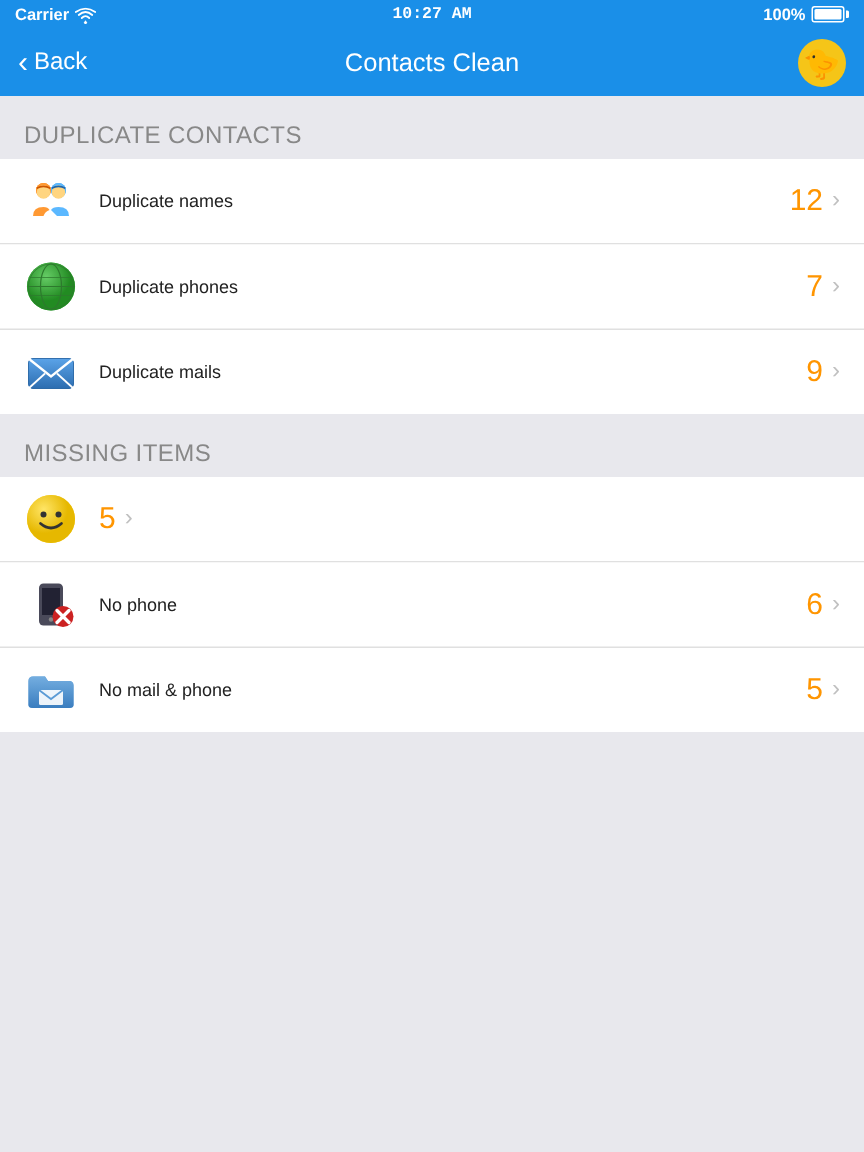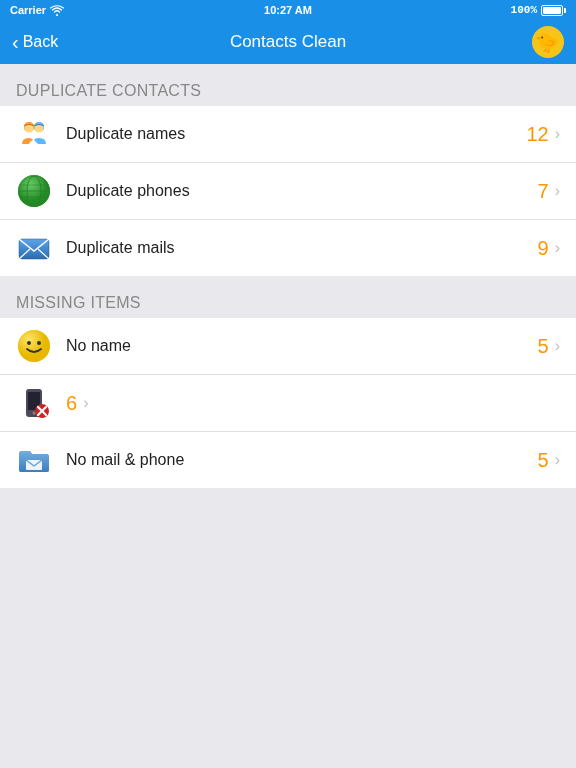--- a/index.html
+++ b/index.html
@@ -19,22 +19,22 @@
       background: #1a8fe8;
       display: flex;
       align-items: center;
       justify-content: space-between;
       padding: 0 10px;
       color: white;
       font-size: 11px;
       font-weight: 600;
     }
     .status-left { display: flex; align-items: flex-end; gap: 4px; }
-    .status-center { position: absolute; left: 50%; transform: translateX(-50%); font-size: 11px; color: white; font-weight: 600; }
-    .status-right { display: flex; align-items: flex-end; gap: 4px; font-size: 11px; font-family: Liberation Mono, monospace; }
+    .status-center { position: absolute; left: 50%; transform: translateX(-50%); font-size: 11px; color: white; font-weight: 600; font-family: Liberation Mono, monospace; }
+    .status-right { display: flex; align-items: flex-start; gap: 4px; font-size: 11px; }
 
     
     .nav-bar {
       width: 100%;
       height: 44px;
       background: #1a8fe8;
       display: flex;
       align-items: center;
       justify-content: space-between;
       padding: 0 12px;
@@ -107,21 +107,21 @@
       height: 36px;
       margin-right: 14px;
       flex-shrink: 0;
       display: flex;
       align-items: center;
       justify-content: center;
       font-size: 26px;
     }
     .row-label {
       flex: 1;
-      font-size: 16px;
+      font-size: 12px;
       color: #222;
     }
     .row-value {
       color: #ff9500;
       font-size: 20px;
       margin-right: 6px;
     }
     .row-chevron {
       color: #c0c0c0;
       font-size: 16px;
@@ -292,38 +292,38 @@
               <stop offset="100%" stop-color="#e6b800"></stop>
             </radialGradient>
           </defs>
 
           <circle cx="13" cy="15" r="2" fill="#333"></circle>
           <circle cx="23" cy="15" r="2" fill="#333"></circle>
 
           <path d="M11 21 Q18 27 25 21" fill="none" stroke="#333" stroke-width="1.8" stroke-linecap="round"></path>
         </svg>
       </div>
-      <span class="row-label">No name</span>
       <span class="row-value">5</span>
       <span class="row-chevron">›</span>
     </div>
 
     <div class="list-row">
       <div class="row-icon">
         <svg width="36" height="36" viewBox="0 0 36 36">
 
           <rect x="10" y="4" width="16" height="28" rx="3" fill="#4a4a5a"></rect>
           <rect x="12" y="7" width="12" height="18" fill="#222233"></rect>
           <circle cx="18" cy="28" r="1.5" fill="#888"></circle>
 
           <circle cx="26" cy="26" r="7" fill="#cc2222"></circle>
           <line x1="22" y1="22" x2="30" y2="30" stroke="white" stroke-width="2.2" stroke-linecap="round"></line>
           <line x1="30" y1="22" x2="22" y2="30" stroke="white" stroke-width="2.2" stroke-linecap="round"></line>
         </svg>
       </div>
+      <span class="row-label">No phone</span>
       <span class="row-value">6</span>
       <span class="row-chevron">›</span>
     </div>
 
     <div class="list-row">
       <div class="row-icon">
         <svg width="36" height="36" viewBox="0 0 36 36">
 
           <path d="M3 12 Q3 9 6 9 L14 9 L16 12 L30 12 Q33 12 33 15 L33 28 Q33 30 30 30 L6 30 Q3 30 3 28 Z" fill="#5b9bd5"></path>
           <path d="M3 12 Q3 9 6 9 L14 9 L16 12 L30 12 Q33 12 33 15 L33 28 Q33 30 30 30 L6 30 Q3 30 3 28 Z" fill="url(#gfld)"></path>

